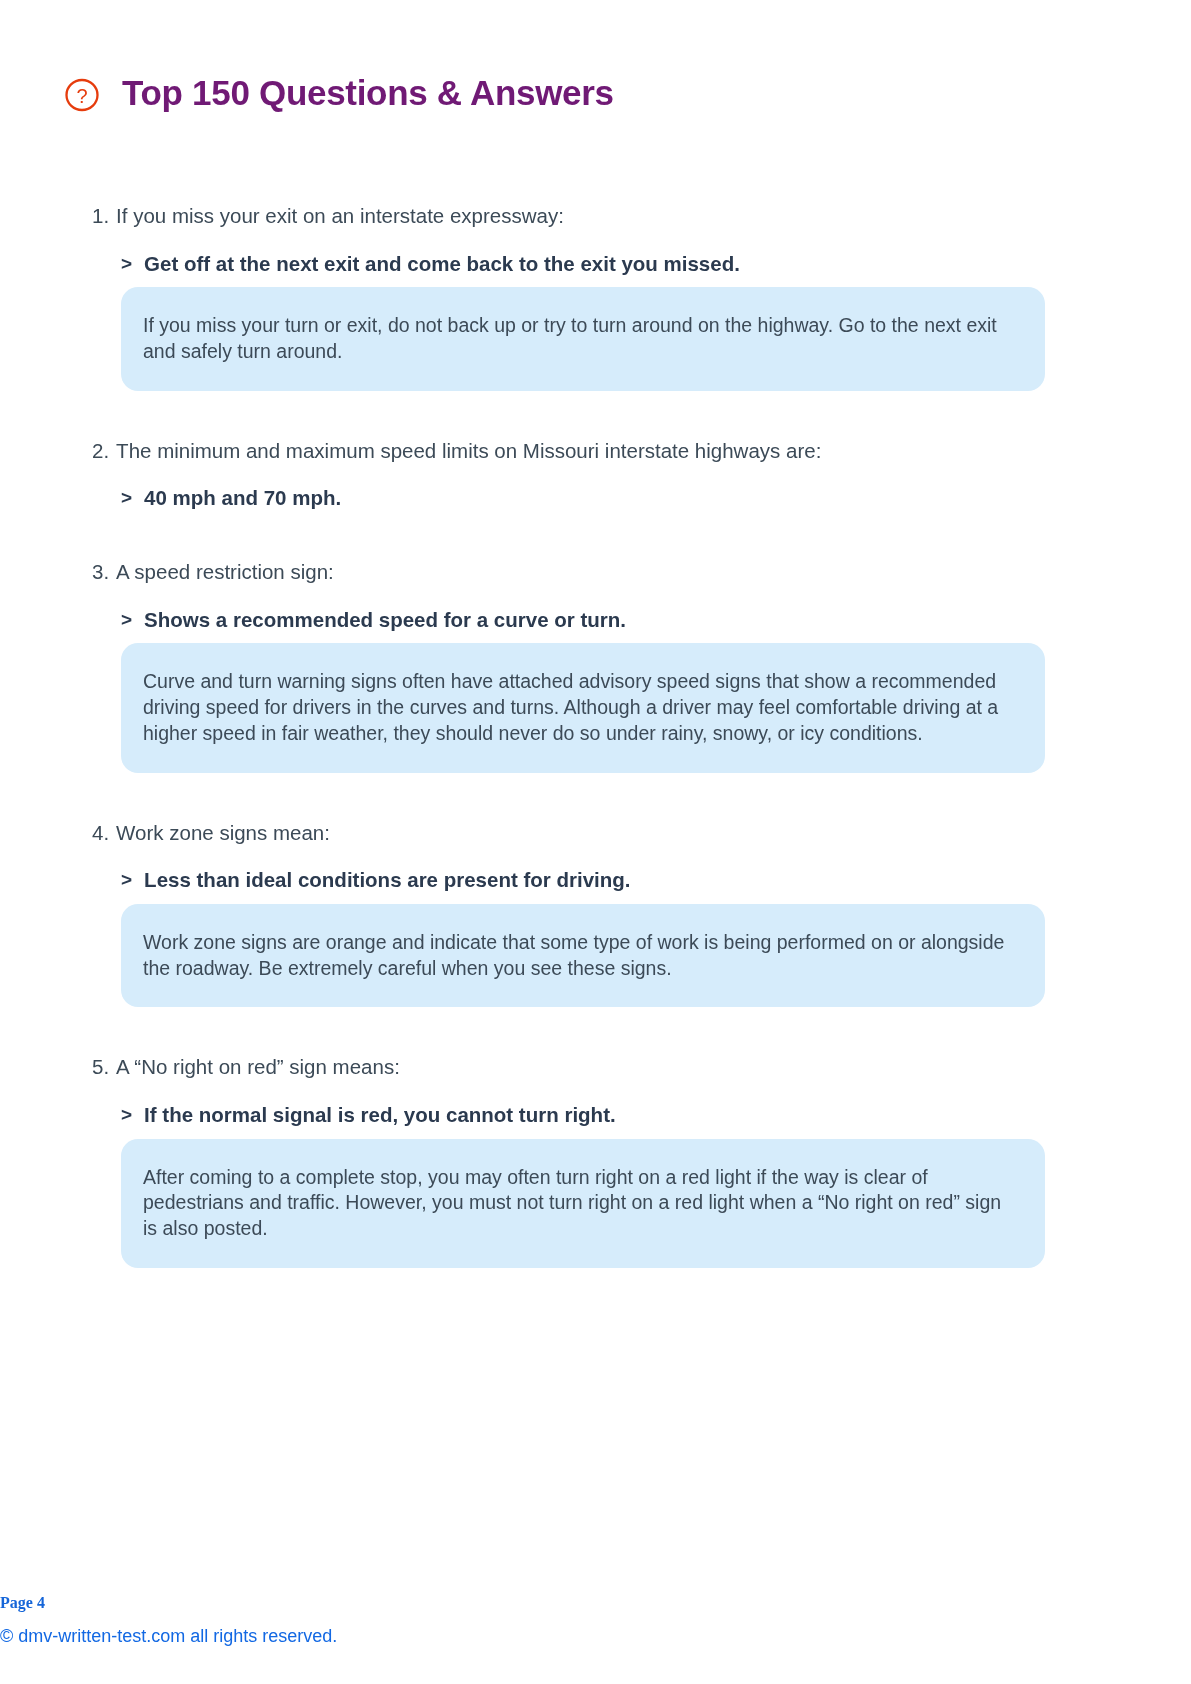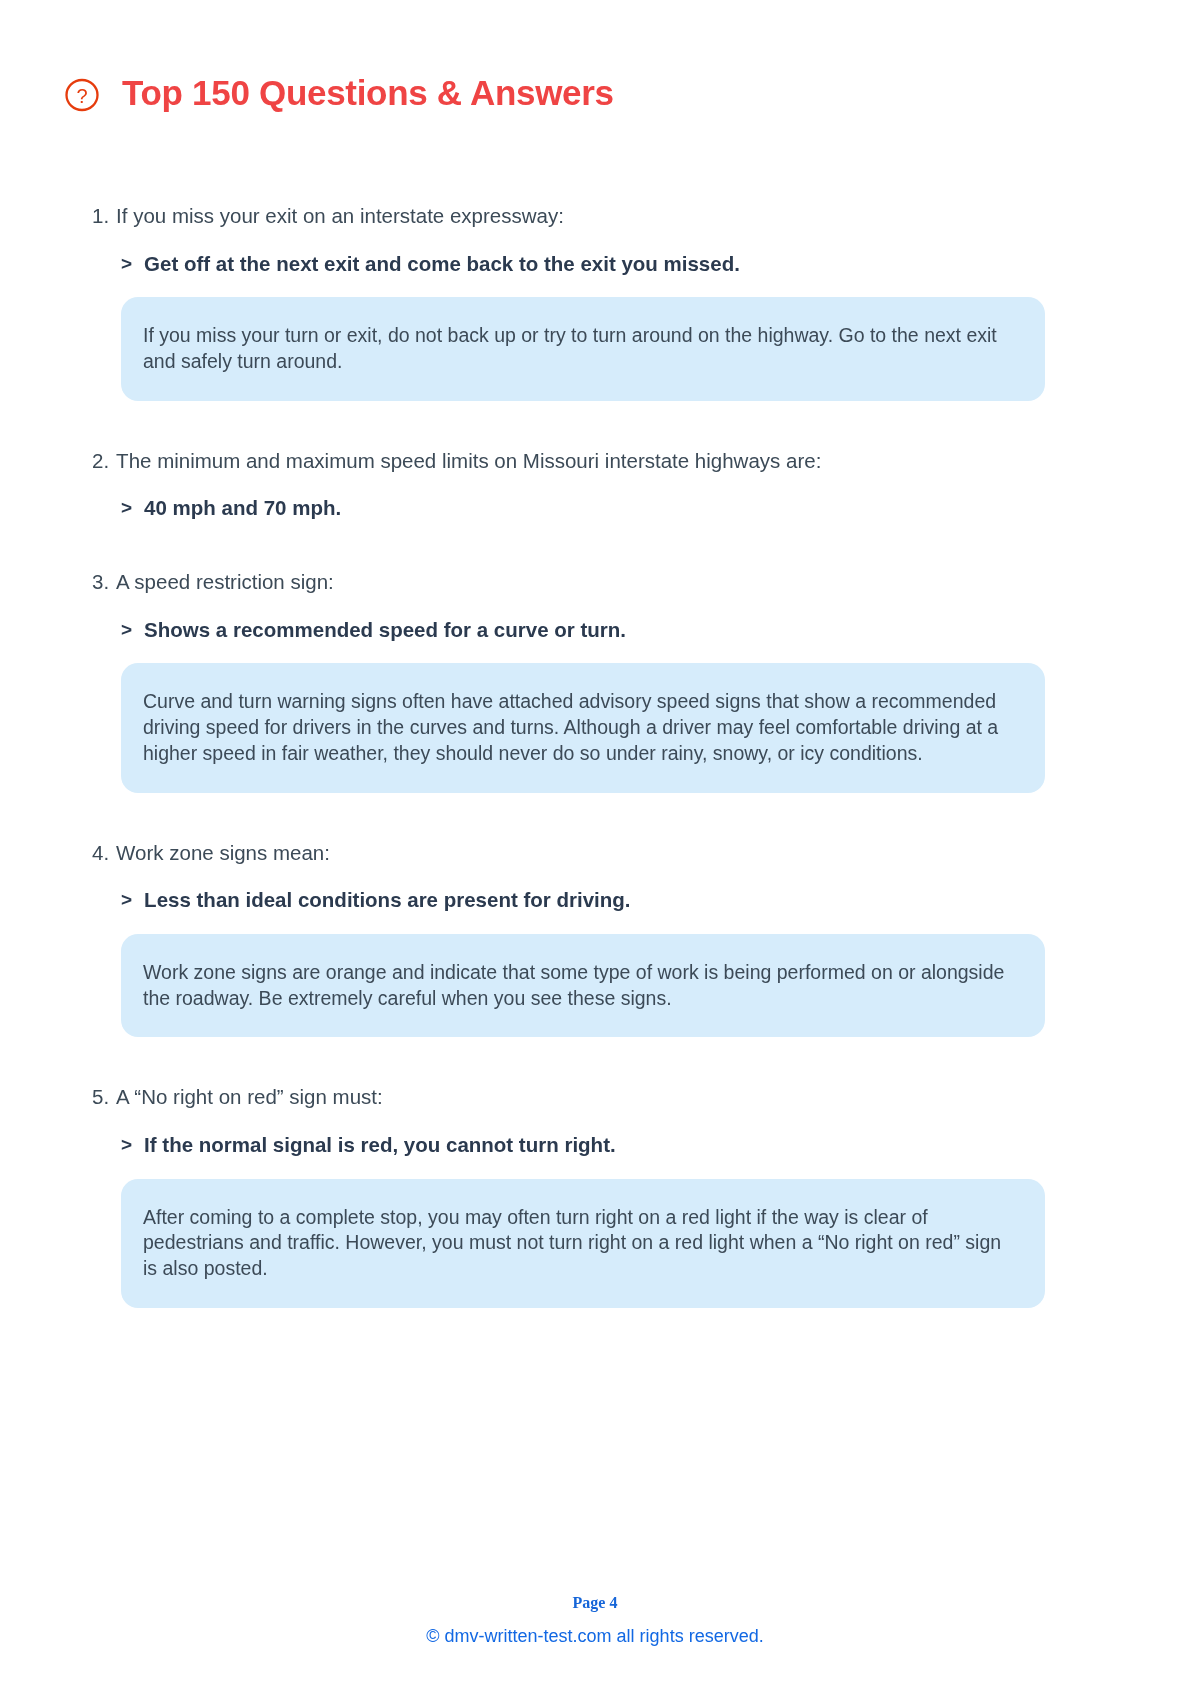--- a/index.html
+++ b/index.html
@@ -33,21 +33,21 @@
     width: 36px;
     height: 36px;
     flex: 0 0 36px;
     position: relative;
     top: 2px;
   }
   .qmark-icon svg { display: block; }
   .page-title {
     font-size: 35px;
     font-weight: bold;
-    color: #ef4444;
+    color: #701a75;
     letter-spacing: -0.3px;
     line-height: 1;
     white-space: nowrap;
   }
 
   
   .qa-list {
     margin-top: 68px;
     padding: 0 146px 0 92px;
   }
@@ -81,38 +81,38 @@
   .answer-caret {
     flex: 0 0 auto;
     margin-right: 12px;
     font-weight: bold;
     font-size: 19px;
     line-height: 1.45;
   }
   .answer-text { flex: 1 1 auto; }
 
   .explanation {
-    margin-top: 20px;
+    margin-top: 10px;
     margin-left: 29px;
     background: #d6ecfb;
     border-radius: 17px;
     padding: 26px 30px 26px 22px;
     font-size: 19.5px;
     line-height: 1.32;
     color: #3c4a57;
     box-sizing: border-box;
   }
 
   
   .footer {
     position: absolute;
     left: 0;
     right: 1px;
     bottom: 36px;
-    text-align: center;
+    text-align: left;
   }
   .footer-page {
     font-family: "Liberation Serif", serif;
     font-weight: bold;
     font-size: 16px;
     color: #1565d8;
     line-height: 1.35;
   }
   .footer-copy {
     font-size: 18px;
@@ -181,21 +181,21 @@
       <div class="answer-row">
         <span class="answer-caret">&gt;</span>
         <span class="answer-text">Less than ideal conditions are present for driving.</span>
       </div>
       <div class="explanation">Work zone signs are orange and indicate that some type of work is being performed on or alongside the roadway. Be extremely careful when you see these signs.</div>
     </div>
 
     <div class="qa-item">
       <div class="question-row">
         <span class="question-num">5.</span>
-        <span class="question-text">A “No right on red” sign must:</span>
+        <span class="question-text">A “No right on red” sign means:</span>
       </div>
       <div class="answer-row">
         <span class="answer-caret">&gt;</span>
         <span class="answer-text">If the normal signal is red, you cannot turn right.</span>
       </div>
       <div class="explanation">After coming to a complete stop, you may often turn right on a red light if the way is clear of pedestrians and traffic. However, you must not turn right on a red light when a “No right on red” sign is also posted.</div>
     </div>
 
   </div>
 

